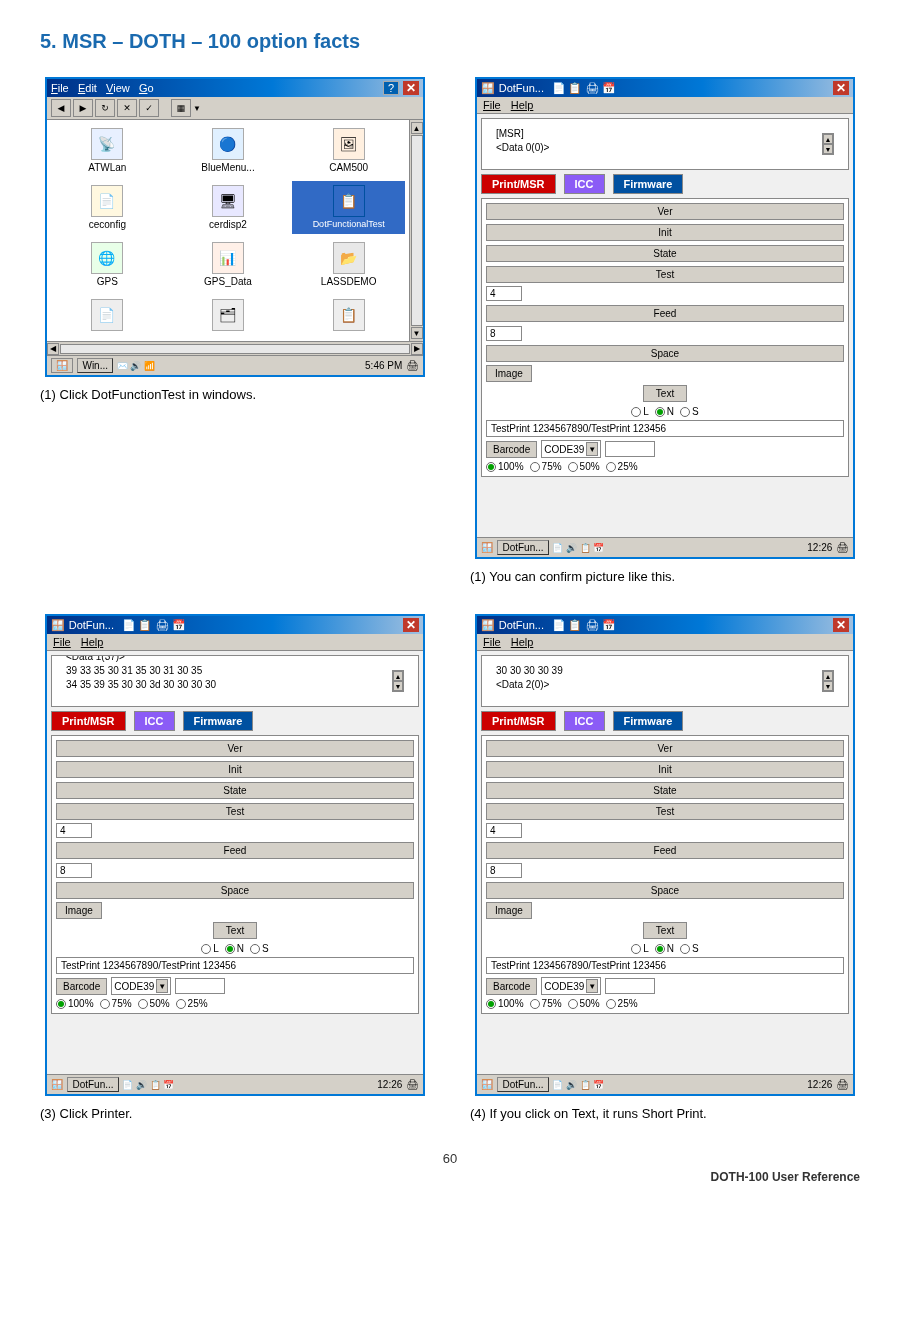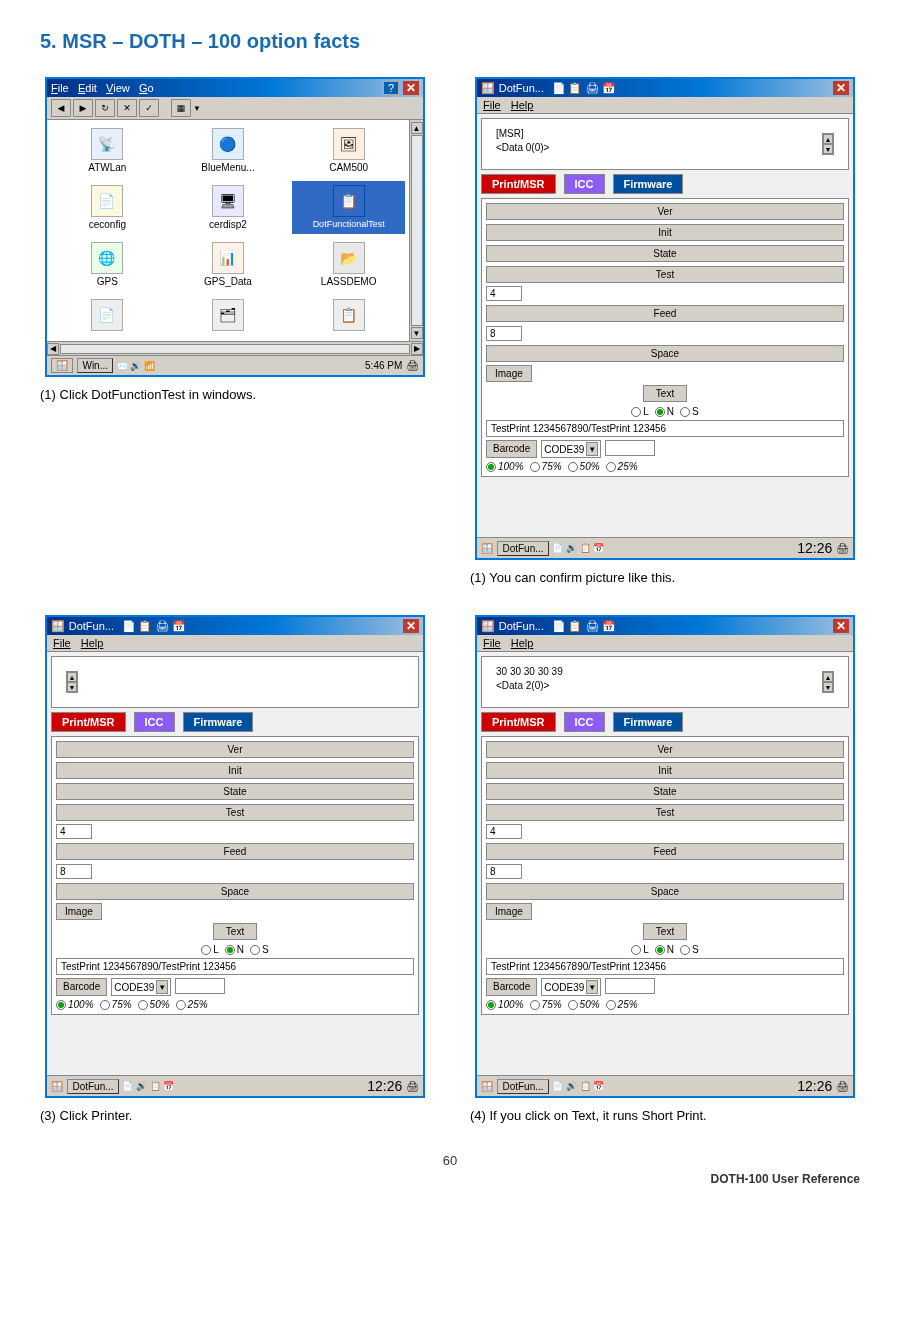--- a/index.html
+++ b/index.html
@@ -279,20 +279,21 @@
     }
     .test-print-text {
       background: white;
       border: 1px solid #888;
       font-size: 10px;
       padding: 2px 4px;
       margin-bottom: 3px;
     }
     .barcode-row {
       display: flex;
+      align-items: center;
       gap: 4px;
       margin-bottom: 3px;
     }
     .barcode-label {
       border: 1px solid #888;
       background: #d4d0c8;
       padding: 2px 6px;
       font-size: 10px;
     }
     .barcode-select {
@@ -313,42 +314,41 @@
       border: 1px solid #888;
       background: white;
       width: 50px;
       height: 16px;
     }
     .percent-row {
       display: flex;
       gap: 6px;
       align-items: center;
       font-size: 10px;
-      font-style: italic;
     }
     .dot-taskbar {
       background: #d4d0c8;
       border-top: 1px solid #888;
       display: flex;
       align-items: center;
       padding: 2px 4px;
       gap: 4px;
       font-size: 10px;
       margin-top: 2px;
     }
     .dot-taskbar-item {
       background: #d4d0c8;
       border: 1px outset #888;
       font-size: 10px;
       padding: 1px 4px;
       cursor: pointer;
     }
     .dot-taskbar-time {
       margin-left: auto;
-      font-size: 14px;
+      font-size: 10px;
     }
     .win-close-x {
       color: white;
       font-weight: bold;
       font-size: 12px;
       cursor: pointer;
       background: #c0392b;
       width: 16px; height: 14px;
       display: flex; align-items: center; justify-content: center;
       border: none;
@@ -682,20 +682,25 @@
         <div class="titlebar-btns">
           <span class="win-close-x">✕</span>
         </div>
       </div>
       <div class="win-menubar">
         <span>File</span>
         <span>Help</span>
       </div>
       <div class="dot-content">
         <div class="text-area-box">
+          <div class="text-area-inner">
+            <div>&lt;Data 1(37)&gt;</div>
+            <div>39 33 35 30 31 35 30 31 30 35</div>
+            <div>34 35 39 35 30 30 3d 30 30 30 30</div>
+          </div>
           <div class="scroll-v-sm">
             <div class="sb-btn">▲</div>
             <div class="sb-track"></div>
             <div class="sb-btn">▼</div>
           </div>
         </div>
         <div class="tabs-row">
           <button class="tab-btn active-red">Print/MSR</button>
           <button class="tab-btn active-gray">ICC</button>
           <button class="tab-btn active-blue">Firmware</button>

